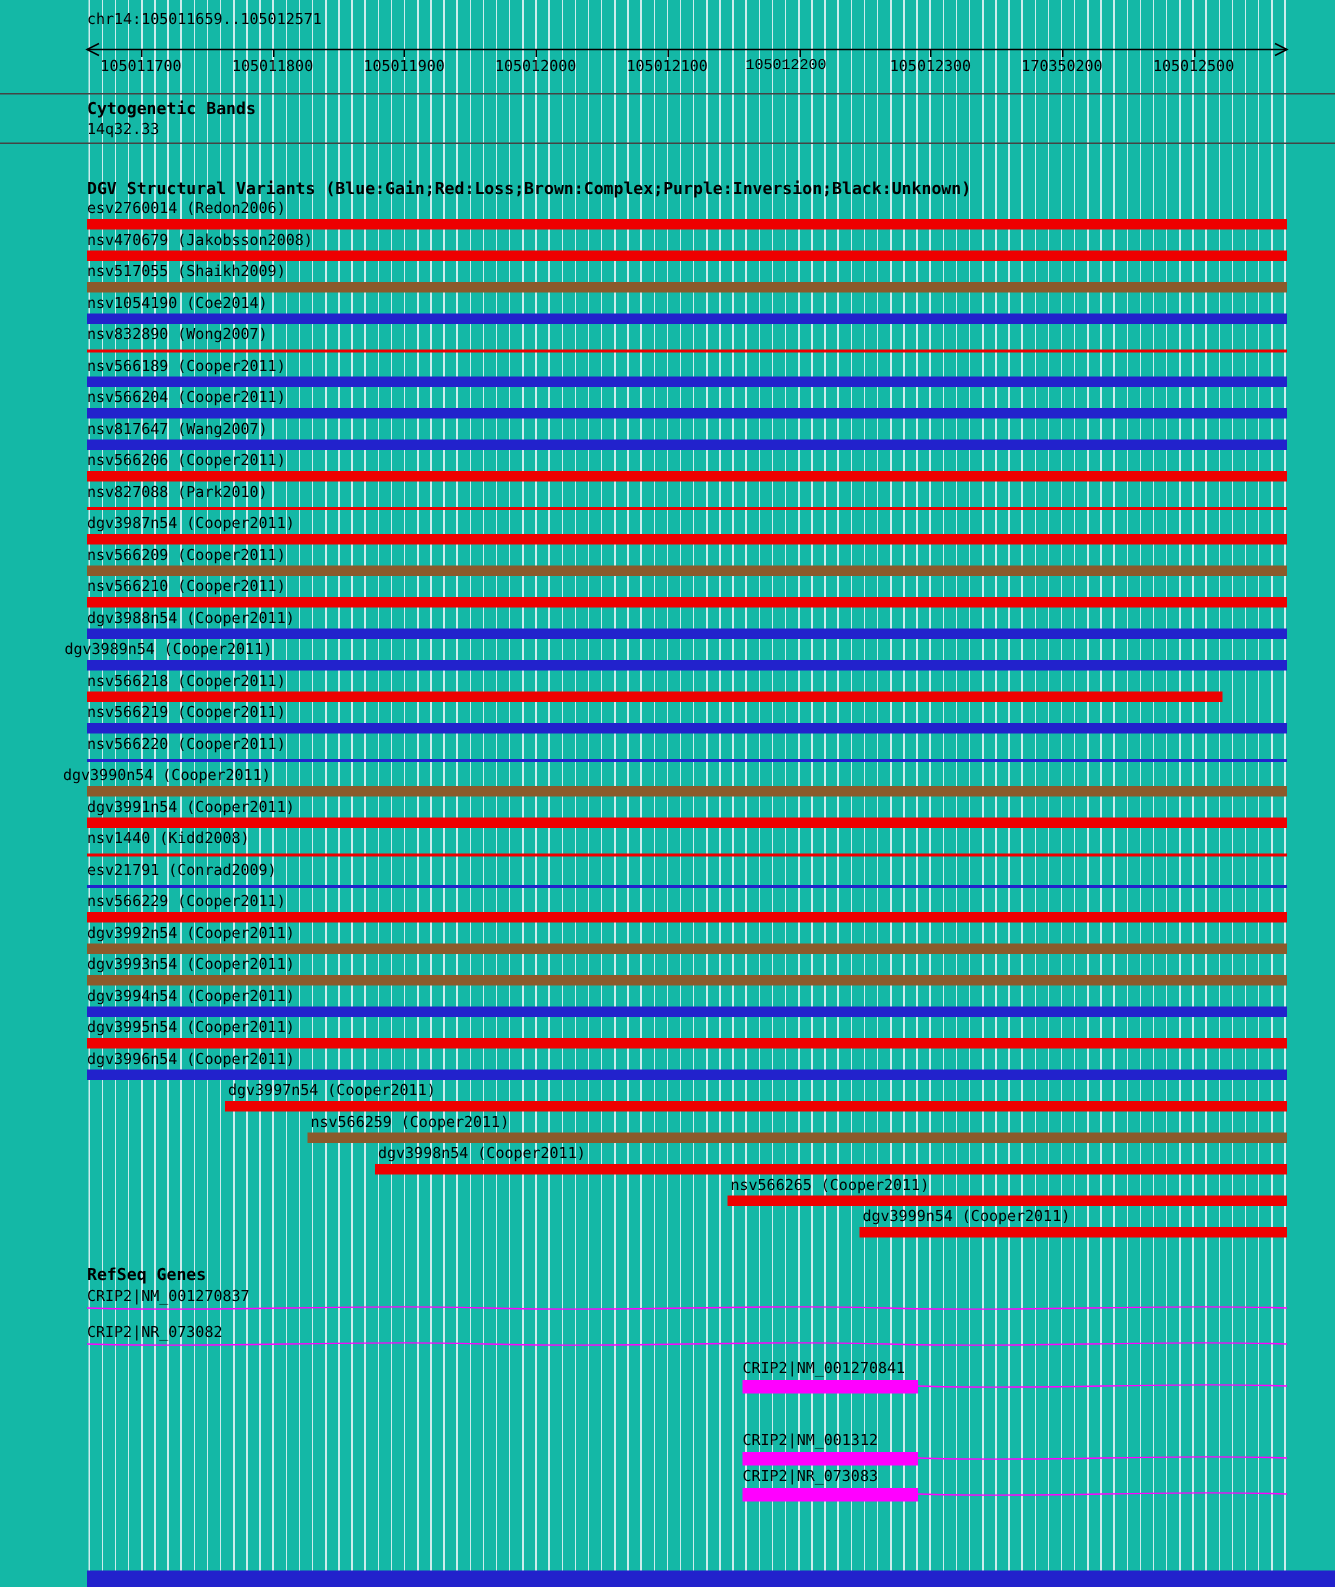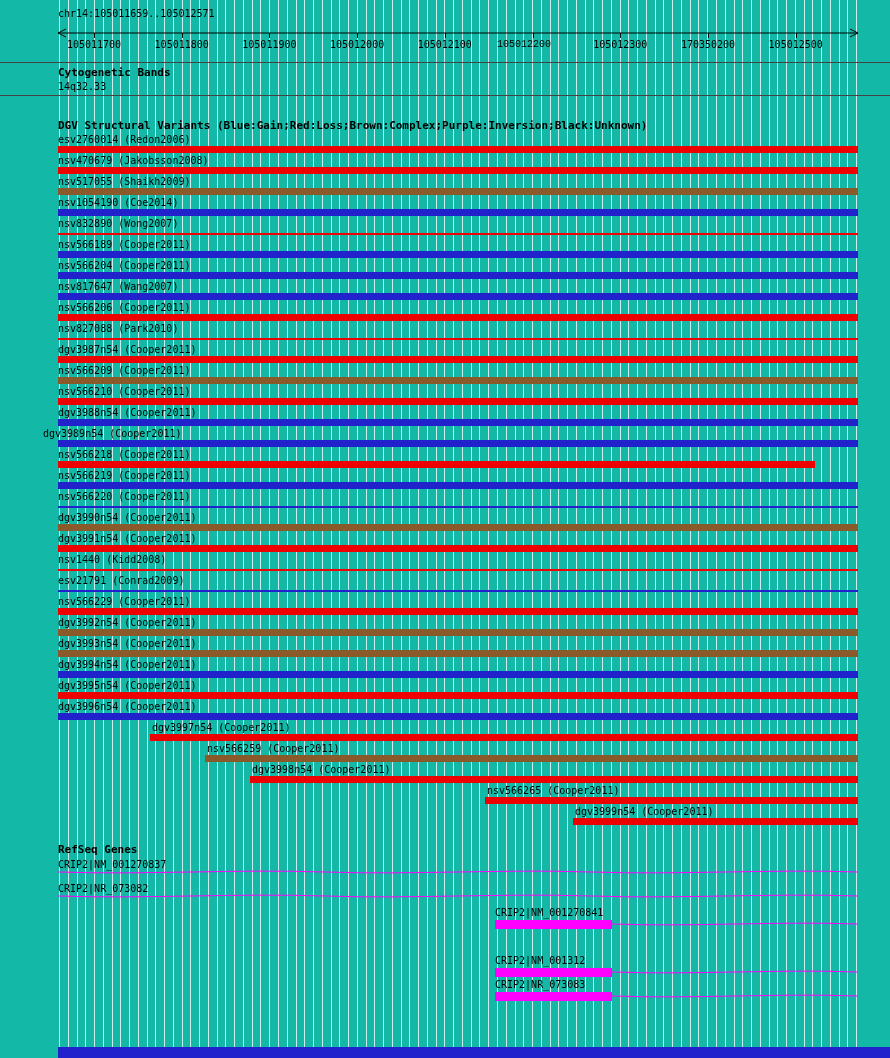--- a/index.html
+++ b/index.html
@@ -142,21 +142,21 @@
       </div>
       <div class="vrow" style="top: 336px;">
         <div class="vlabel" style="left: 58px;">nsv566219 (Cooper2011)</div>
         <div class="vbar" style="left: 58px; width: 800px; background: rgb(34, 34, 204);"></div>
       </div>
       <div class="vrow" style="top: 357px;">
         <div class="vlabel" style="left: 58px;">nsv566220 (Cooper2011)</div>
         <div class="vbar thin" style="left: 58px; width: 800px; background: rgb(34, 34, 204);"></div>
       </div>
       <div class="vrow" style="top: 378px;">
-        <div class="vlabel" style="left: 58px;">dgv3990n54 (Cooper2011)</div>
+        <div class="vlabel" style="left: 42px;">dgv3990n54 (Cooper2011)</div>
         <div class="vbar" style="left: 58px; width: 800px; background: rgb(139, 90, 43);"></div>
       </div>
       <div class="vrow" style="top: 399px;">
         <div class="vlabel" style="left: 58px;">dgv3991n54 (Cooper2011)</div>
         <div class="vbar" style="left: 58px; width: 800px; background: rgb(238, 0, 0);"></div>
       </div>
       <div class="vrow" style="top: 420px;">
         <div class="vlabel" style="left: 58px;">nsv1440 (Kidd2008)</div>
         <div class="vbar thin" style="left: 58px; width: 800px; background: rgb(238, 0, 0);"></div>
       </div>

